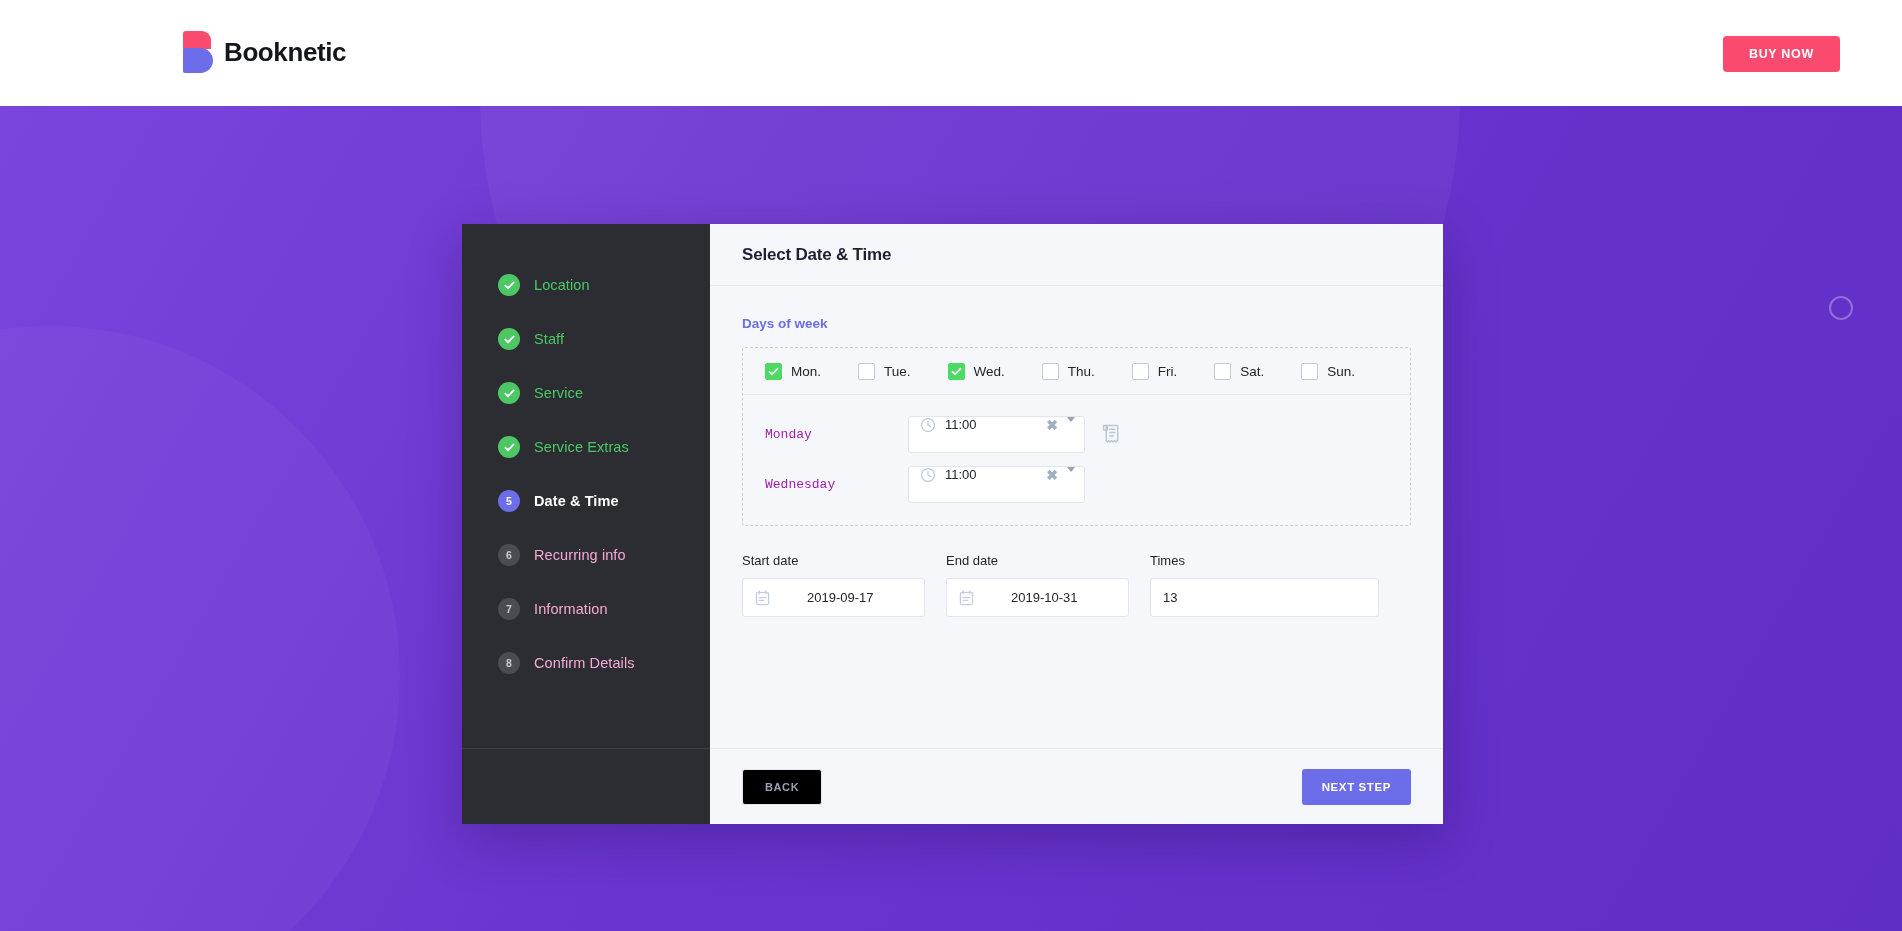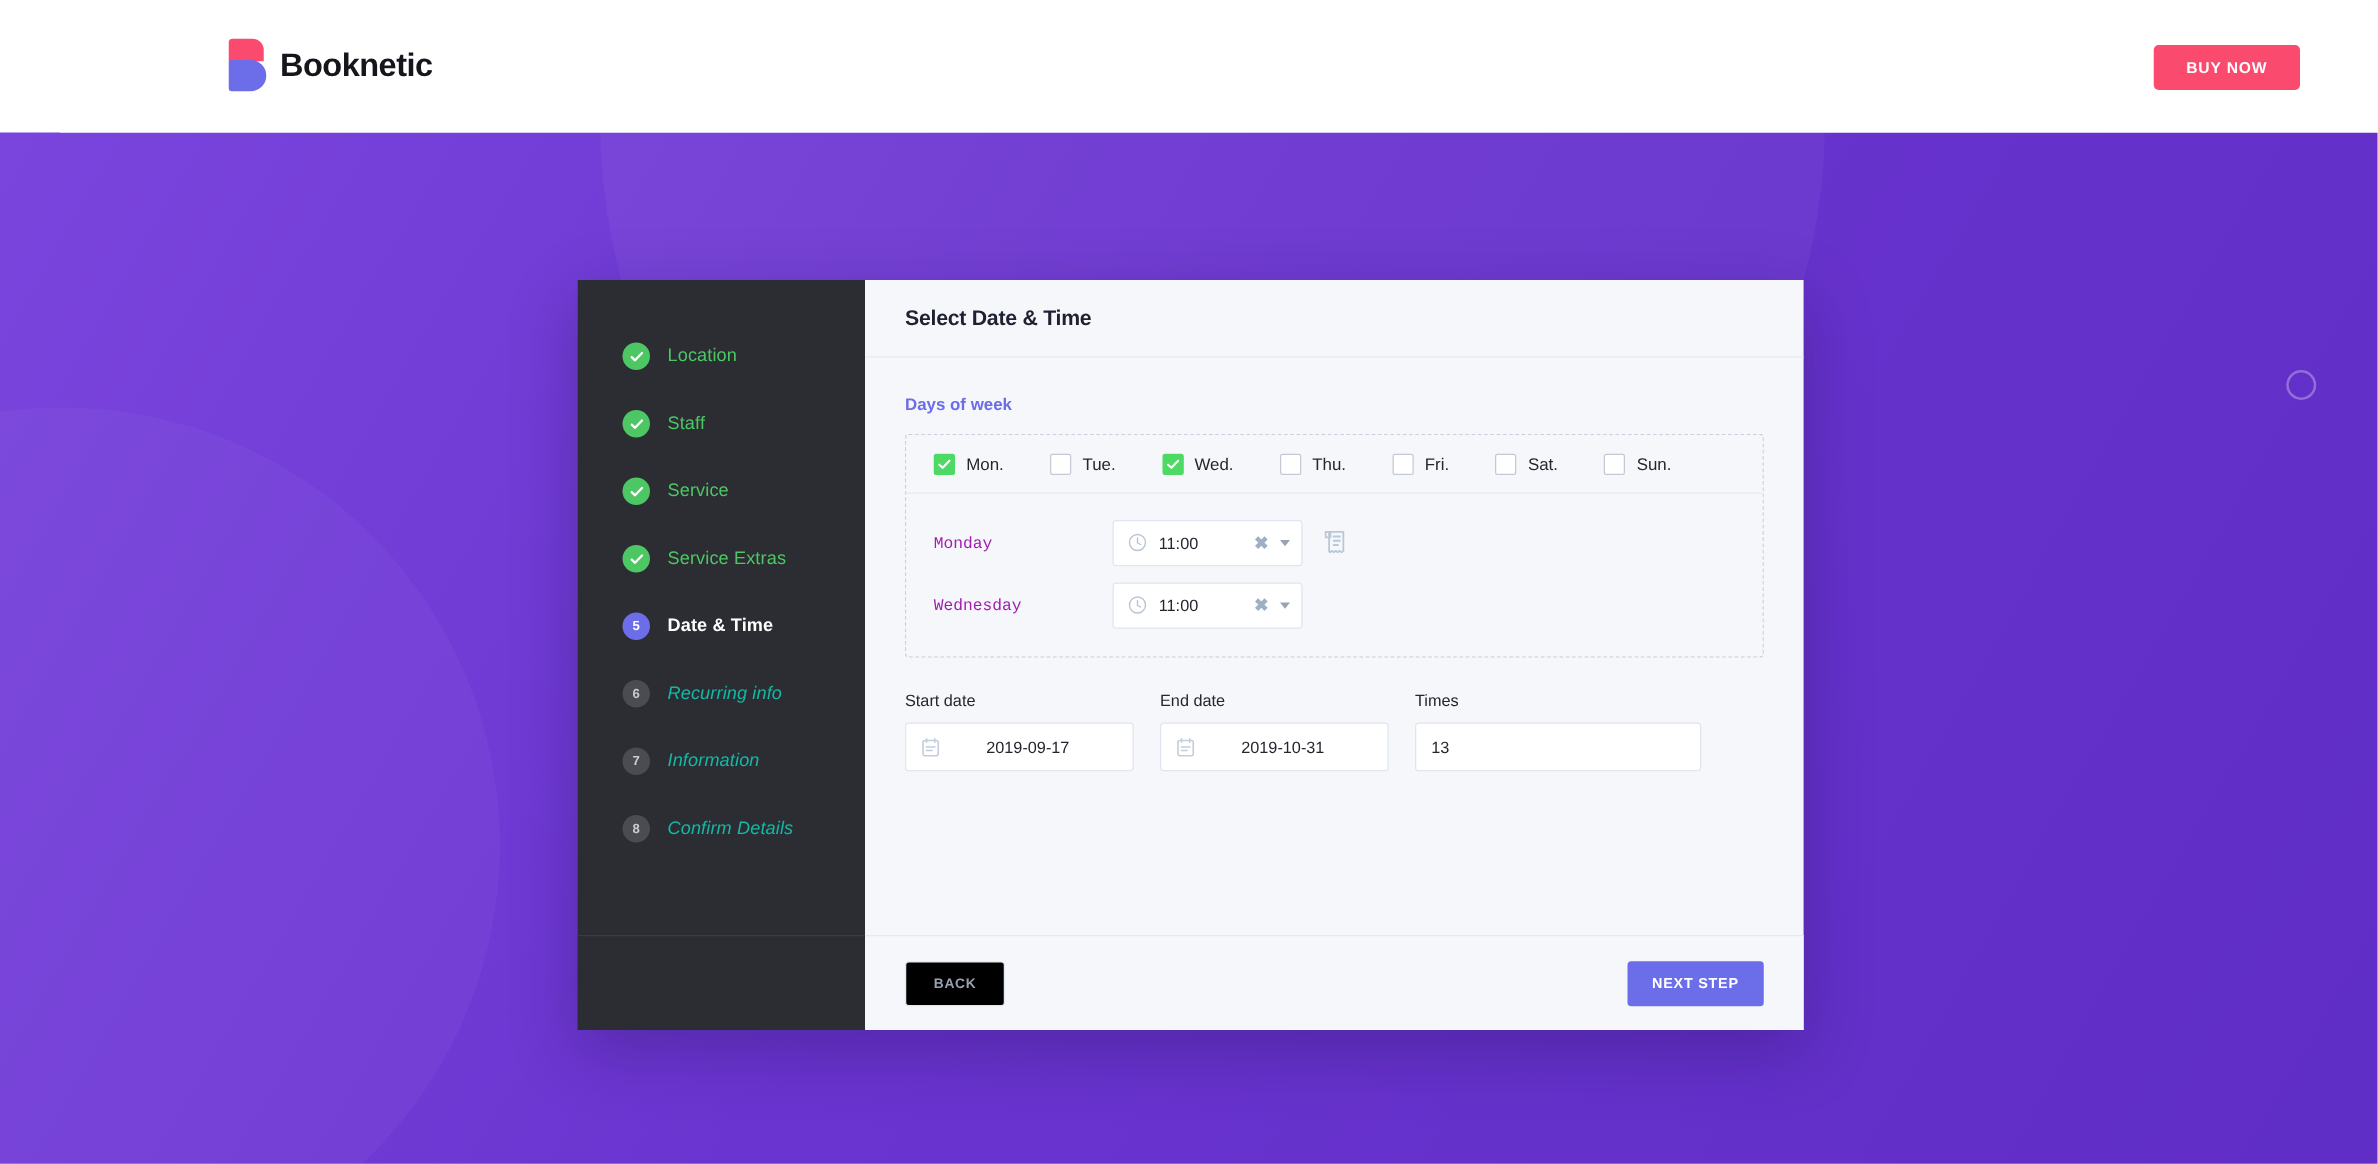--- a/index.html
+++ b/index.html
@@ -66,21 +66,21 @@
 
   
   .booking-card {
     position: absolute; left: 462px; top: 224px;
     width: 981px; height: 600px;
     display: flex;
     box-shadow: 0 16px 50px rgba(25,10,60,0.28);
     overflow: hidden;
   }
   .sidebar {
-    width: 230px; background: #2b2d33;
+    width: 248px; background: #2b2d33;
     display: flex; flex-direction: column;
   }
   .steps { padding: 34px 0 0 0; flex: 1; }
   .step {
     display: flex; align-items: center;
     padding: 0 0 0 36px; height: 54px;
     cursor: pointer;
   }
   .step-badge {
     width: 22px; height: 22px; border-radius: 50%;
@@ -88,21 +88,21 @@
     font-size: 10.5px; font-weight: 700; color: #fff; flex: none;
     margin-right: 14px;
   }
   .step.done .step-badge { background: #4CC764; }
   .step.active .step-badge { background: #6C6DE8; }
   .step.todo .step-badge { background: #4a4c52; color: #c9cbd1; }
   .step-badge svg { display: block; }
   .step-label { font-size: 14.5px; letter-spacing: 0.1px; }
   .step.done .step-label { color: #4CC764; }
   .step.active .step-label { color: #ffffff; font-weight: 600; }
-  .step.todo .step-label { color: #14b8a6; font-style: italic; }
+  .step.todo .step-label { color: #f9a8d4; }
   .sidebar-footer {
     height: 76px; border-top: 1px solid #3a3c42; background: #2b2d33;
   }
 
   .panel {
     flex: 1; background: #f5f7fa;
     display: flex; flex-direction: column;
   }
   .panel-header {
     height: 62px; border-bottom: 1px solid #e6e9ef;
@@ -132,23 +132,23 @@
     display: flex; align-items: center; justify-content: center;
     margin-right: 9px; flex: none;
   }
   .cbox.checked { background: #4CD964; border-color: #4CD964; }
   .day-name { font-size: 13.5px; color: #23262f; }
 
   .sched-rows { padding: 14px 0 16px 0; }
   .sched-row { display: flex; align-items: center; height: 50px; padding-left: 22px; }
   .sched-day { width: 143px; font-size: 13px; color: #a21caf; font-family: Liberation Mono, monospace; }
   .time-select {
-    width: 152px; height: 37px; background: #fff;
+    width: 177px; height: 37px; background: #fff;
     border: 1px solid #e0e5ee; border-radius: 3px;
-    display: flex; align-items: center; padding: 0 9px 0 11px;
+    display: flex; padding: 0 9px 0 11px;
     cursor: pointer;
   }
   .time-val { font-size: 13px; color: #23262f; margin-left: 9px; flex: 1; }
   .clear-x { color: #9fb0c4; font-size: 14px; font-weight: 700; margin-right: 9px; cursor: pointer; }
   .caret { width: 0; height: 0; border-left: 4.5px solid transparent; border-right: 4.5px solid transparent;
            border-top: 5px solid #9aa3b2; cursor: pointer; }
   .note-icon { margin-left: 17px; cursor: pointer; display: flex; }
 
   .fields-row { display: flex; margin-top: 27px; }
   .field { margin-right: 21px; }

